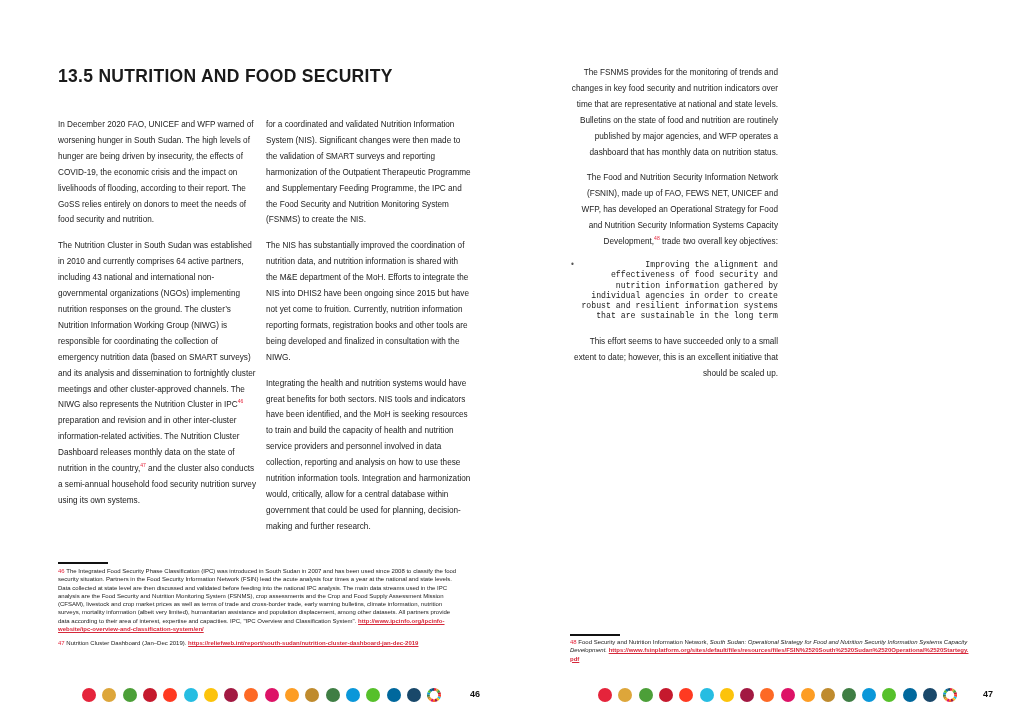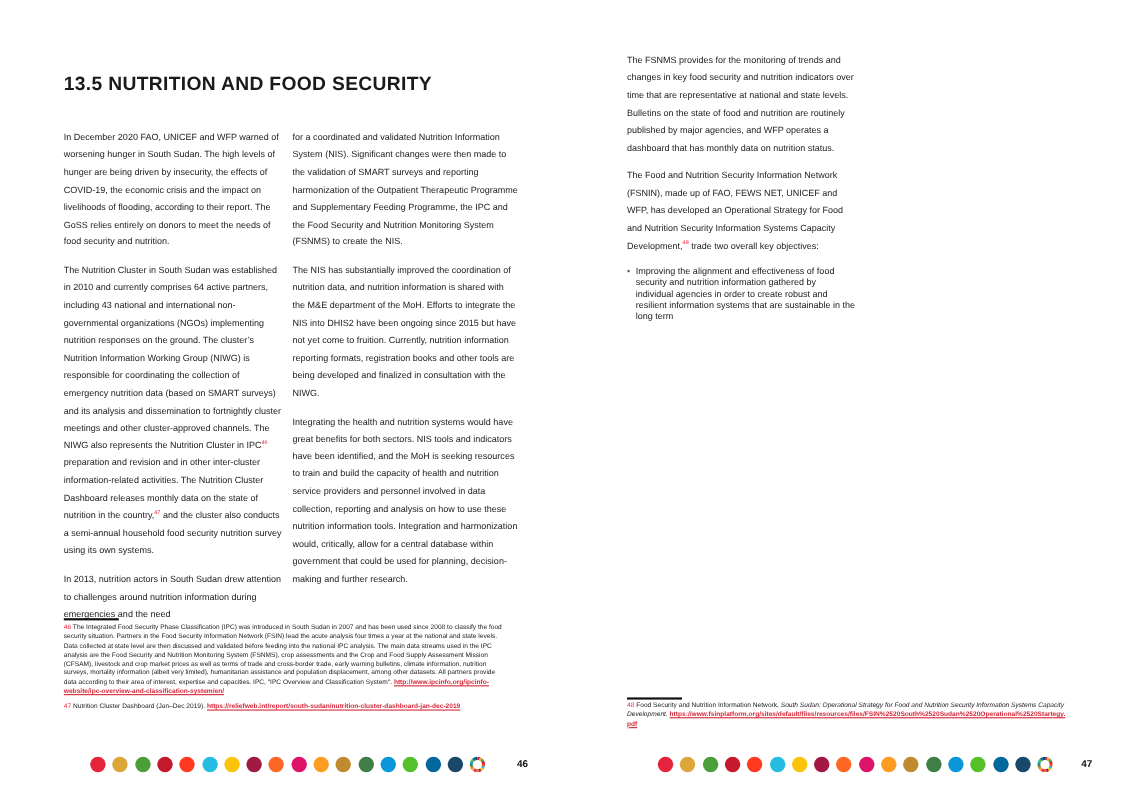--- a/index.html
+++ b/index.html
@@ -4,24 +4,24 @@
 <style>
   html, body { margin: 0; padding: 0; }
   body { width: 1024px; height: 724px; background: #ffffff; position: relative; overflow: hidden;
          font-family: "Liberation Sans", "DejaVu Sans", sans-serif; color: #1f1f1f; }
   .abs { position: absolute; }
   .title { left: 58px; top: 66px; font-size: 17.5px; font-weight: bold; letter-spacing: 0.3px; color: #1a1a1a; }
   .col { position: absolute; font-size: 8.2px; line-height: 15.9px; color: #222; }
   .col p { margin: 0 0 10px 0; }
   .c1 { left: 58px; top: 117px; width: 200px; }
   .c2 { left: 266px; top: 117px; width: 205px; }
-  .c3 { left: 570px; top: 47px; width: 208px; }
+  .c3 { left: 570px; top: 65px; width: 208px; text-align: right; }
   .c3 p.lead { margin-bottom: 10px; }
   sup.fn { color: #e5243b; font-size: 5px; vertical-align: super; line-height: 0; }
-  ul.bul { list-style: none; margin: 4px 0 12px 0; padding: 0; line-height: 10.3px; }
+  ul.bul { list-style: none; margin: 4px 0 12px 0; padding: 0; line-height: 10.3px; font-family: Liberation Mono, monospace; }
   ul.bul li { position: relative; padding-left: 8px; margin-bottom: 11px; }
   ul.bul li::before { content: "•"; position: absolute; left: 0; top: 0; color: #555; }
   .fnrule { position: absolute; height: 1.5px; background: #111; width: 50px; }
   .footnotes { position: absolute; font-size: 6px; line-height: 8.3px; color: #222; }
   .footnotes p { margin: 0 0 6px 0; }
   .fnnum { color: #e5243b; }
   .fnlink { color: #d6283a; font-weight: bold; text-decoration: underline; }
   .fn-left { left: 58px; top: 567px; width: 400px; }
   .fn-right { left: 570px; top: 638px; width: 400px; }
   .dots { position: absolute; top: 688px; height: 14px; }
@@ -30,21 +30,20 @@
   .pagenum { position: absolute; top: 689px; font-size: 9px; font-weight: bold; color: #111; }
 </style>
 </head>
 <body>
 
 <div class="abs title">13.5  NUTRITION AND FOOD SECURITY</div>
 
 <div class="col c1">
   <p>In December 2020 FAO, UNICEF and WFP warned of worsening hunger in South Sudan. The high levels of hunger are being driven by insecurity, the effects of COVID-19, the economic crisis and the impact on livelihoods of flooding, according to their report. The GoSS relies entirely on donors to meet the needs of food security and nutrition.</p>
   <p><span>The Nutrition Cluster in South Sudan was established in 2010 and currently comprises 64 active partners, including 43 national and international non-governmental organizations (NGOs) implementing nutrition responses on the ground. The cluster’s Nutrition Information Working Group (NIWG) is responsible for coordinating the collection of emergency nutrition data (based on SMART surveys) and its analysis and dissemination to fortnightly cluster meetings and other cluster-approved channels. The NIWG also represents the Nutrition Cluster in IPC</span><sup class="fn">46</sup><span> preparation and revision and in other inter-cluster information-related activities. The Nutrition Cluster Dashboard releases monthly data on the state of nutrition in the country,</span><sup class="fn">47</sup><span> and the cluster also conducts a semi-annual household food security nutrition survey using its own systems.</span></p>
-  <p>In 2013, nutrition actors in South Sudan drew attention to challenges around nutrition information during emergencies and the need</p>
 </div>
 
 <div class="col c2">
   <p>for a coordinated and validated Nutrition Information System (NIS). Significant changes were then made to the validation of SMART surveys and reporting harmonization of the Outpatient Therapeutic Programme and Supplementary Feeding Programme, the IPC and the Food Security and Nutrition Monitoring System (FSNMS) to create the NIS.</p>
   <p>The NIS has substantially improved the coordination of nutrition data, and nutrition information is shared with the M&amp;E department of the MoH. Efforts to integrate the NIS into DHIS2 have been ongoing since 2015 but have not yet come to fruition. Currently, nutrition information reporting formats, registration books and other tools are being developed and finalized in consultation with the NIWG.</p>
   <p>Integrating the health and nutrition systems would have great benefits for both sectors. NIS tools and indicators have been identified, and the MoH is seeking resources to train and build the capacity of health and nutrition service providers and personnel involved in data collection, reporting and analysis on how to use these nutrition information tools. Integration and harmonization would, critically, allow for a central database within government that could be used for planning, decision-making and further research.</p>
 </div>
 
 <div class="fnrule" style="left:58px; top:562px;"></div>
 <div class="footnotes fn-left">
@@ -91,20 +90,21 @@
     </svg>
   </div>
 <div class="pagenum" style="left:470px;">46</div>
 
 <div class="col c3">
   <p class="lead">The FSNMS provides for the monitoring of trends and changes in key food security and nutrition indicators over time that are representative at national and state levels. Bulletins on the state of food and nutrition are routinely published by major agencies, and WFP operates a dashboard that has monthly data on nutrition status.</p>
   <p><span>The Food and Nutrition Security Information Network (FSNIN), made up of FAO, FEWS NET, UNICEF and WFP, has developed an Operational Strategy for Food and Nutrition Security Information Systems Capacity Development,</span><sup class="fn">48</sup><span> trade two overall key objectives:</span></p>
   <ul class="bul">
     <li>Improving the alignment and effectiveness of food security and nutrition information gathered by individual agencies in order to create robust and resilient information systems that are sustainable in the long term</li>
   </ul>
+  <p>This effort seems to have succeeded only to a small extent to date; however, this is an excellent initiative that should be scaled up.</p>
 </div>
 
 <div class="fnrule" style="left:570px; top:634px;"></div>
 <div class="footnotes fn-right">
   <p><span class="fnnum">48</span><span> Food Security and Nutrition Information Network, </span><i>South Sudan: Operational Strategy for Food and Nutrition Security Information Systems Capacity Development.</i><span> </span><a class="fnlink" style="word-break:break-all;">https://www.fsinplatform.org/sites/default/files/resources/files/FSIN%2520South%2520Sudan%2520Operational%2520Startegy.pdf</a></p>
 </div>
 
 <div class="dots" id="dots-right" style="left:598px;">
     <div class="dot" style="left: 0px; background: rgb(229, 36, 59);"></div>
     <div class="dot" style="left: 20.3px; background: rgb(221, 166, 58);"></div>

